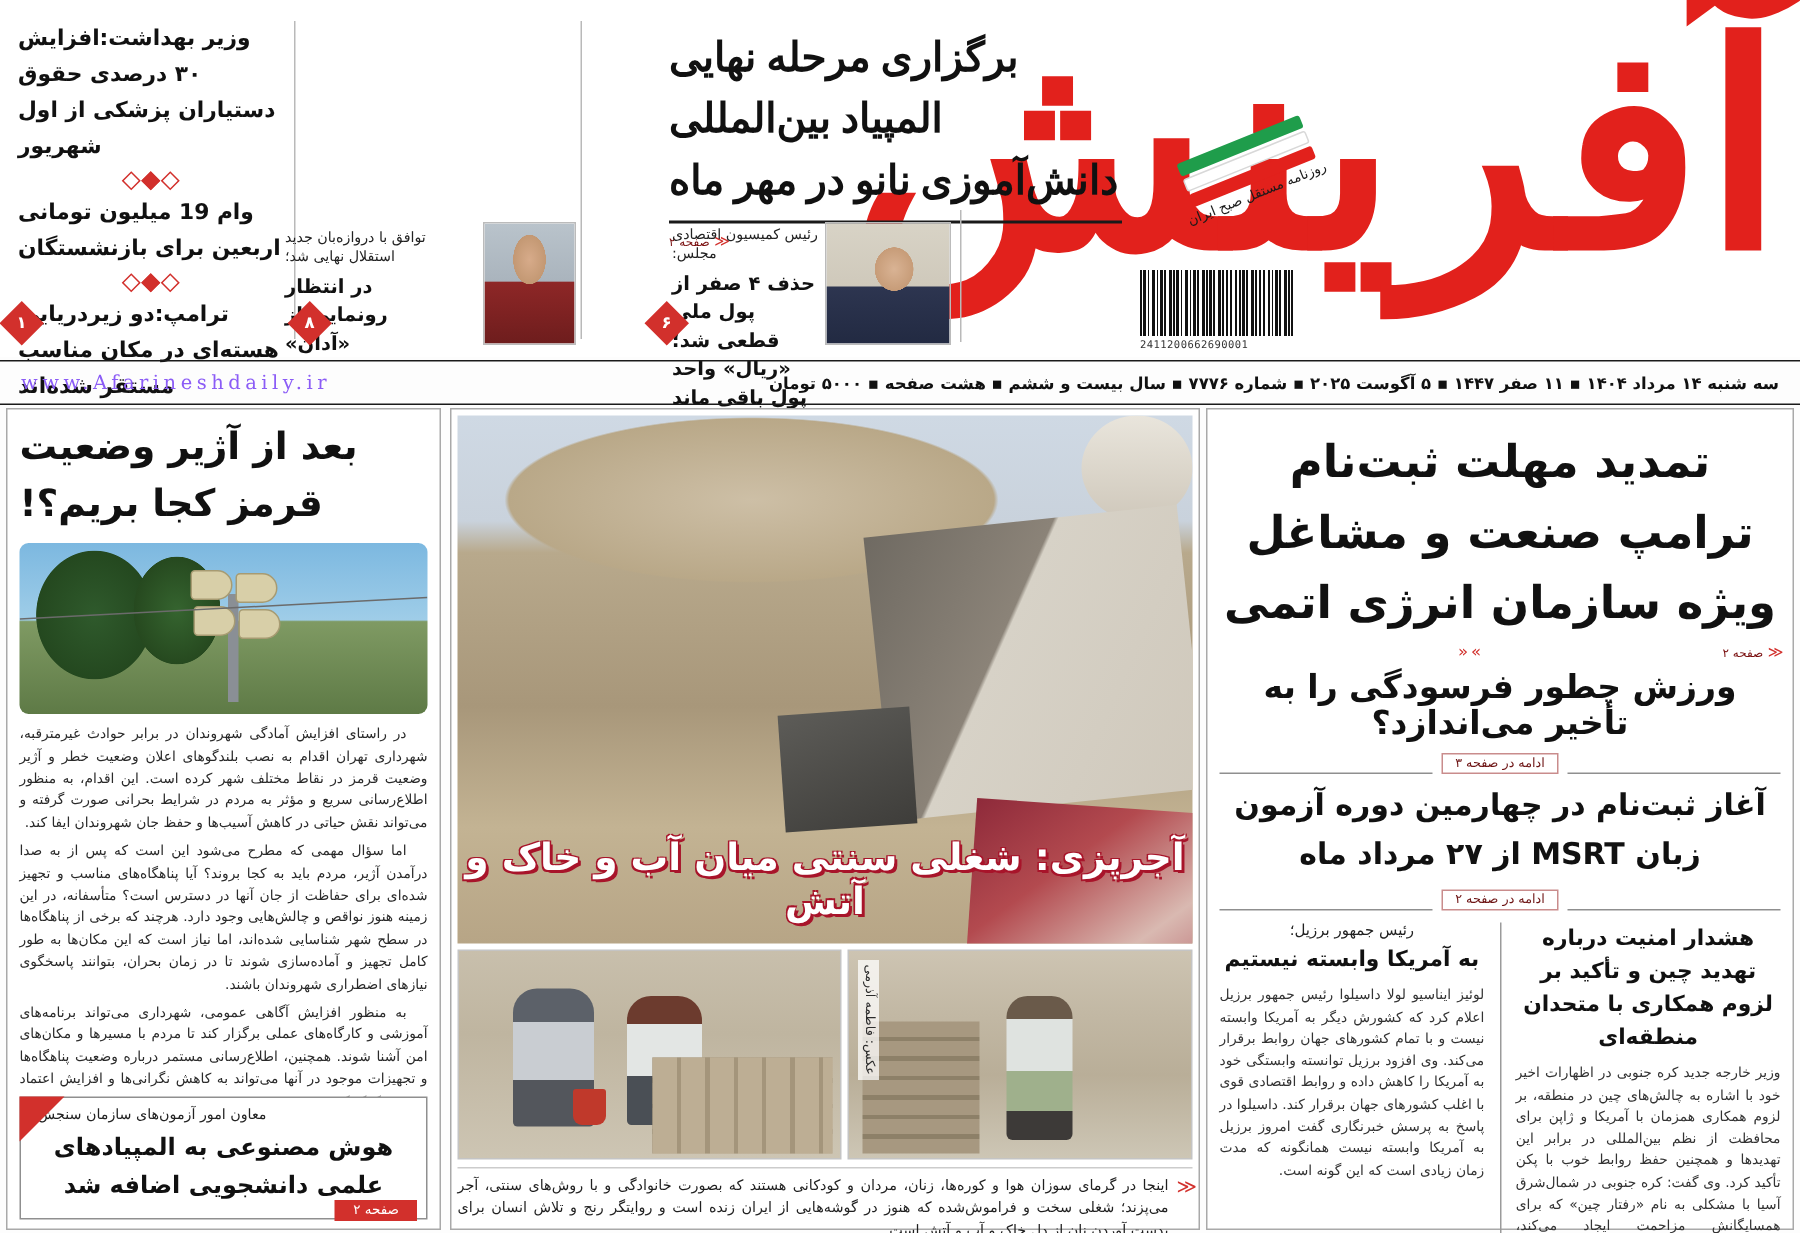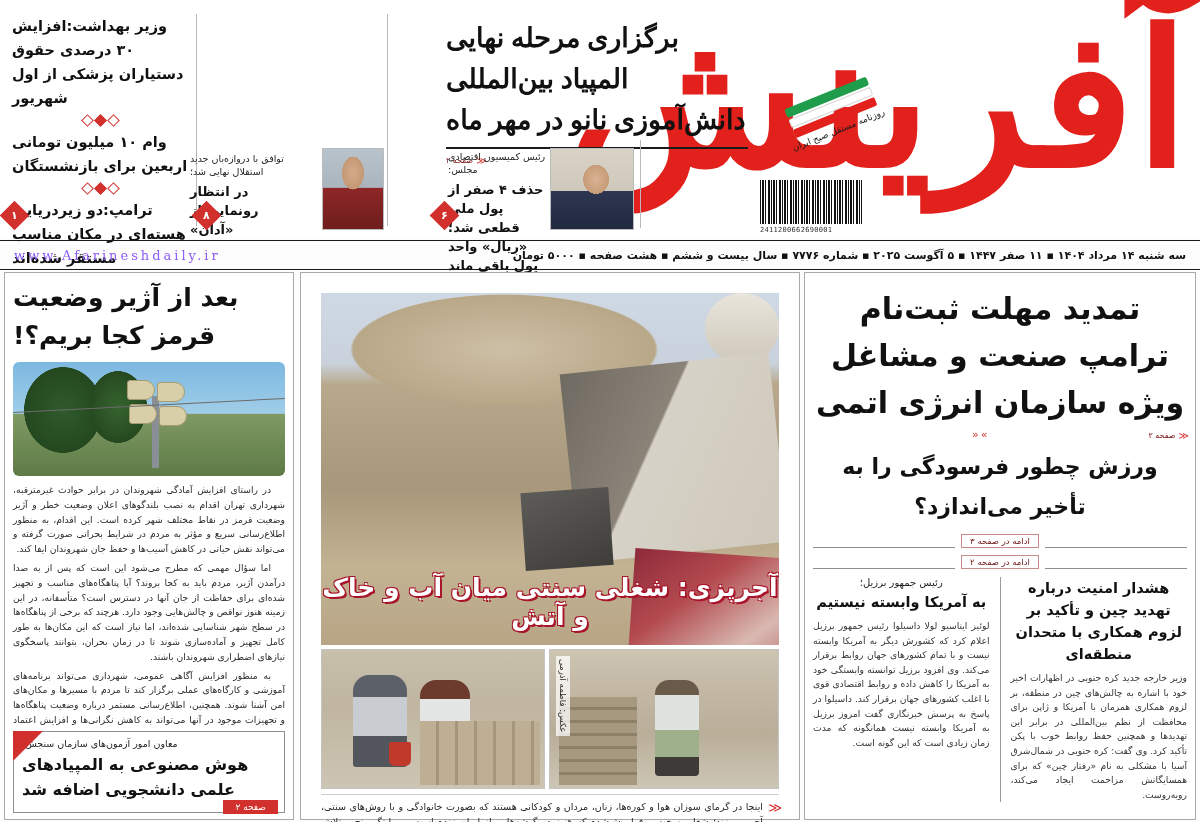--- a/index.html
+++ b/index.html
@@ -161,36 +161,36 @@
   .cont-rule {
     display: flex; align-items: flex-end; gap: 6px; margin: 7px 0 4px;
   }
   .cont-rule .ln { flex: 1; border-top: 1px solid #8f8f8f; }
   .cont-rule .lbl {
     font-size: 8.5px; color: #6d1414; white-space: nowrap;
     border: 1px solid #c98c8c; padding: 1px 8px; background: #fff;
   }
   .dotsep { text-align: center; color: #d2302c; font-size: 11px; letter-spacing: 2px; margin: 2px 0 6px; }
   .rh-second {
-    font-size: 22px; line-height: 40px; font-weight: 700; color: #111; text-align: center;
+    font-size: 22px; line-height: 24px; font-weight: 700; color: #111; text-align: center;
   }
   .rh-third {
     font-size: 20px; line-height: 33px; font-weight: 700; color: #111; text-align: center;
   }
   .twocol { display: flex; gap: 10px; margin-top: 8px; }
   .twocol > div { flex: 1; }
   .twocol .divider { flex: 0 0 1px; background: #9b9b9b; }
   .sub-kicker { font-size: 10px; text-align: center; color: #222; margin-bottom: 3px;}
   .sub-title { font-size: 14.5px; line-height: 22px; font-weight: 700; text-align: center; color:#111; }
   .sub-body { font-size: 9.2px; line-height: 14.6px; text-align: justify; color: #333; margin-top: 6px; }
 
   
   .col-center {
     position: absolute; top: 0; left: 300px; right: 400px; bottom: 2px;
-    border: 1px solid #a9a9a9; padding: 20px; background: #fff;
+    border: 1px solid #a9a9a9; padding: 4px; background: #fff;
   }
   .main-photo {
     position: relative; width: 100%; height: 352px; overflow: hidden;
     background:
       radial-gradient(ellipse 60% 28% at 40% 16%, #cdbfa6 0%, #b9a888 55%, transparent 56%),
       linear-gradient(#cfd9e4 0%, #c9d2dc 20%, #b8a98c 26%, #a8977a 55%, #c3b393 78%, #b7a586 100%);
   }
   .mp-1 { left: 26%; top: 30%; width: 210px; height: 190px;
           background: linear-gradient(120deg,#6f6a62 0%,#8b8378 40%,#d7d2c7 41%, #cfc8bb 100%); transform: rotate(-6deg);}
   .mp-2 { left: 12%; top: 40%; width: 150px; height: 180px;
@@ -274,21 +274,21 @@
   .bottom-box {
     position: absolute; left: 8px; right: 8px; bottom: 6px;
     border: 1px solid #8f8f8f; padding: 6px 8px 10px; background: #fff;
   }
   .bb-corner {
     position: absolute; top: -1px; left: -1px;
     width: 0; height: 0;
     border-top: 30px solid #d2302c; border-right: 30px solid transparent;
   }
   .bb-kicker { font-size: 9.5px; color: #222; text-align: left; }
-  .bb-title { font-size: 16px; line-height: 25px; font-weight: 700; color:#111; text-align: left; margin-top: 3px;}
+  .bb-title { font-size: 16px; line-height: 25px; font-weight: 700; color:#111; text-align: center; margin-top: 3px;}
   .bb-badge {
     position: absolute; right: 6px; bottom: -2px;
     background: #d2302c; color: #fff; font-size: 9px; padding: 2px 12px;
   }
 </style>
 </head>
 <body>
 
 <div class="page">
 
@@ -317,21 +317,21 @@
 
     <div class="vrule" style="top:14px; left:196px; height:212px;"></div>
     <div class="vrule" style="top:14px; left:387px; height:212px;"></div>
     <div class="vrule" style="top:140px; left:640px; height:88px;"></div>
 
     <div class="briefs">
       <div class="brief-item">وزیر بهداشت:افزایش ۳۰ درصدی حقوق دستیاران پزشکی از اول شهریور</div>
       <div class="diamond-sep">
         <span></span><span class="filled"></span><span></span>
       </div>
-      <div class="brief-item">وام ۱۰ میلیون تومانی اربعین برای بازنشستگان</div>
+      <div class="brief-item">وام 19 میلیون تومانی اربعین برای بازنشستگان</div>
       <div class="diamond-sep">
         <span></span><span class="filled"></span><span></span>
       </div>
       <div class="brief-item">ترامپ:دو زیردریایی هسته‌ای در مکان مناسب مستقر شده‌اند</div>
     </div>
     <div class="pg-badge" style="left:4px; bottom:12px;">
       <span>۱</span>
     </div>
 
     <div class="teaser" style="top:152px; left:190px; width:112px;">
@@ -372,20 +372,21 @@
       </div>
       <div class="dotsep">»«</div>
 
       <div class="rh-second">ورزش چطور فرسودگی را به تأخیر می‌اندازد؟</div>
       <div class="cont-rule">
         <span class="ln"></span>
         <span class="lbl">ادامه در صفحه ۳</span>
         <span class="ln"></span>
       </div>
 
+      <div class="rh-third">آغاز ثبت‌نام در چهارمین دوره آزمون زبان MSRT از ۲۷ مرداد ماه</div>
       <div class="cont-rule">
         <span class="ln"></span>
         <span class="lbl">ادامه در صفحه ۲</span>
         <span class="ln"></span>
       </div>
 
       <div class="twocol">
         <div>
           <div class="sub-title">هشدار امنیت درباره تهدید چین و تأکید بر لزوم همکاری با متحدان منطقه‌ای</div>
           <div class="sub-body">وزیر خارجه جدید کره جنوبی در اظهارات اخیر خود با اشاره به چالش‌های چین در منطقه، بر لزوم همکاری همزمان با آمریکا و ژاپن برای محافظت از نظم بین‌المللی در برابر این تهدیدها و همچنین حفظ روابط خوب با پکن تأکید کرد. وی گفت: کره جنوبی در شمال‌شرق آسیا با مشکلی به نام «رفتار چین» که برای همسایگانش مزاحمت ایجاد می‌کند، روبه‌روست.</div>

